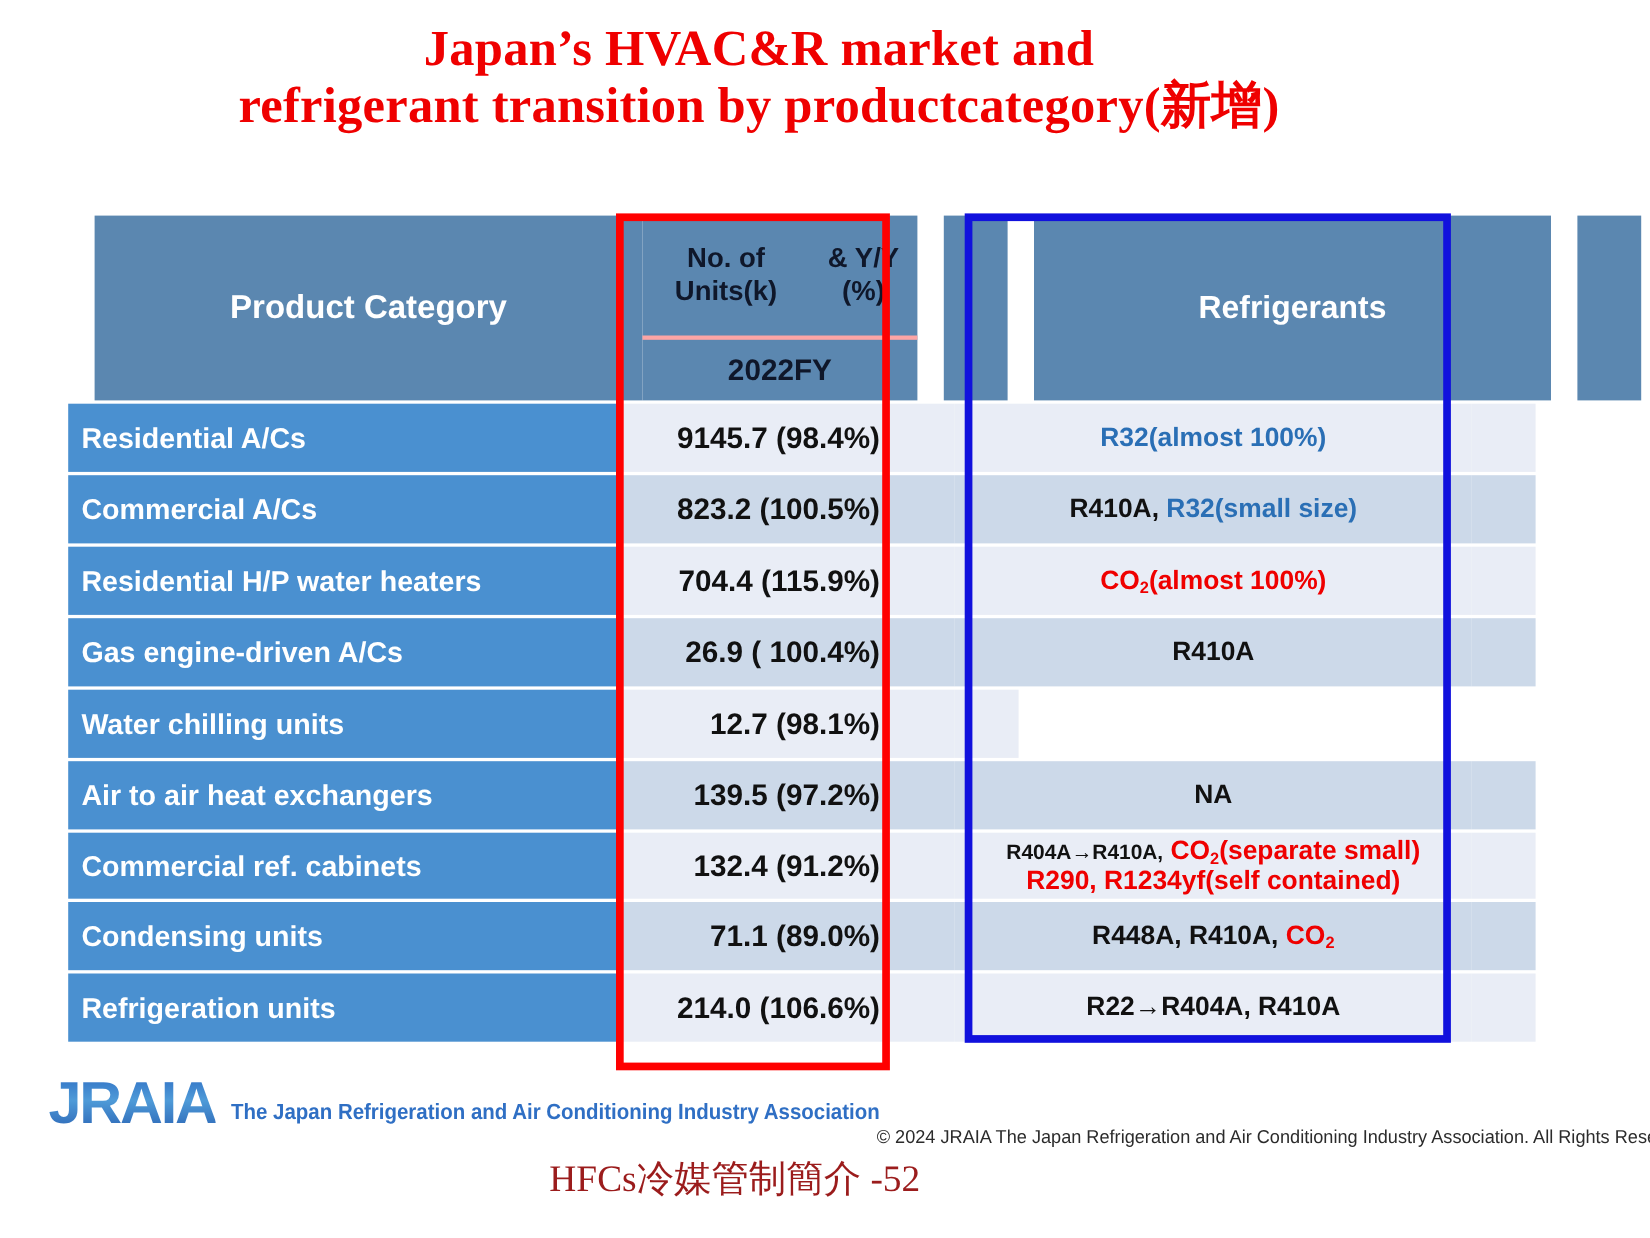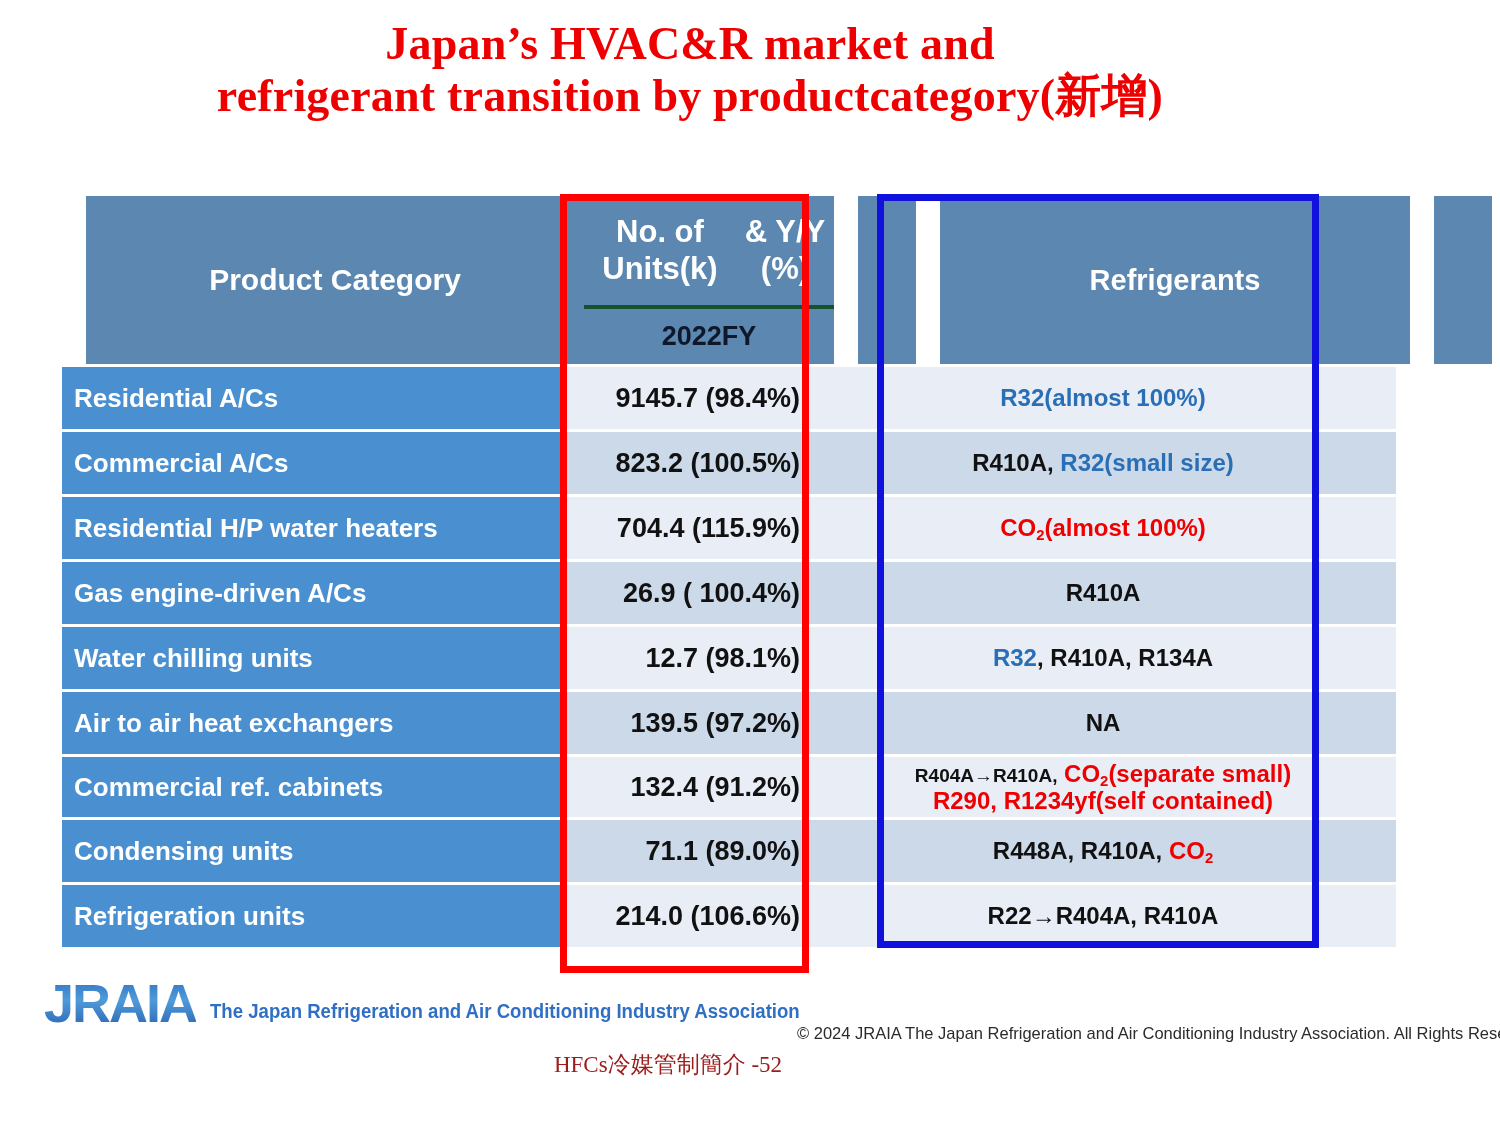--- a/index.html
+++ b/index.html
@@ -59,24 +59,24 @@
   }
   .hdr-cat{ font-size:30px; }
   .hdr-ref{ font-size:29px; }
   .hdr-num-stack{
     display:flex; flex-direction:column;
     width:250px; flex:0 0 250px;
   }
   .hdr-num-top{
     height:113px;
     background:#5b87b0;
-    color:#ffffff;font-weight:bold;font-size:31px;
+    color:#0f172a;font-weight:bold;font-size:25px;
     display:flex;align-items:center;justify-content:center;
     text-align:center;line-height:1.18;
-    border-bottom:4px solid #14532d;
+    border-bottom:4px solid #fca5a5;
     box-sizing:border-box;
   }
   .hdr-num-bot{
     height:55px;
     background:#5b87b0;
     color:#0f172a;font-weight:bold;font-size:27px;
     display:flex;align-items:center;justify-content:center;
     box-sizing:border-box;
   }
 
@@ -179,21 +179,21 @@
     white-space:nowrap;
     transform:scaleX(0.97);
     transform-origin:left top;
   }
 
   #page-footer{
     position:absolute;
     left:0; top:1049px; width:1336px;
     text-align:center;
     font-family:"Liberation Serif", serif;
-    font-size:23px;
+    font-size:34px;
     color:#9b1c1c;
   }
 </style>
 </head>
 <body>
 
 <div id="slide-title">
   <span class="ln">Japan’s HVAC&amp;R market and</span>
   <span class="ln">refrigerant transition by productcategory(新增)</span>
 </div>
@@ -252,24 +252,20 @@
     <div class="cell-ref c-ref lt-b">
       <span class="rf-black">R410A</span>
     </div>
     <div class="cell-tail c-tail lt-b"></div>
   </div>
 
   <div class="trow drow">
     <div class="cell-cat c-cat">Water chilling units</div>
     <div class="cell-num c-num lt-a">12.7 (98.1%)</div>
     <div class="cell-gap c-gap lt-a"></div>
-    <div class="cell-ref c-ref lt-a">
-      <span class="rf-blue">R32</span>
-        <span class="rf-black">, R410A, R134A</span>
-    </div>
     <div class="cell-tail c-tail lt-a"></div>
   </div>
 
   <div class="trow drow">
     <div class="cell-cat c-cat">Air to air heat exchangers</div>
     <div class="cell-num c-num lt-b">139.5 (97.2%)</div>
     <div class="cell-gap c-gap lt-b"></div>
     <div class="cell-ref c-ref lt-b">
       <span class="rf-black">NA</span>
     </div>

